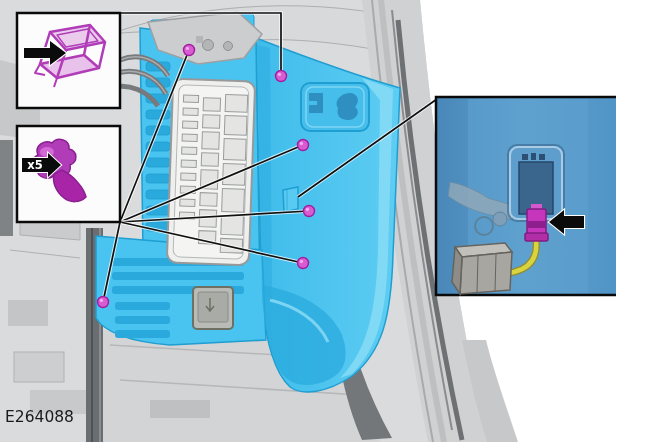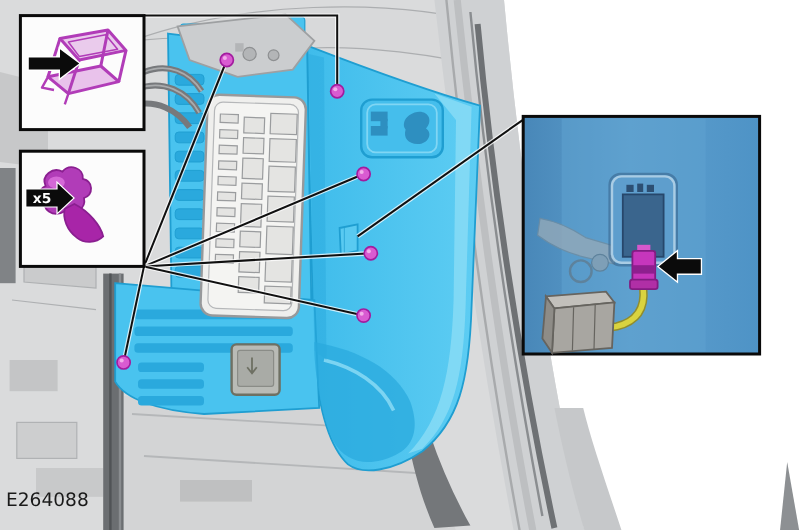--- a/index.html
+++ b/index.html
@@ -1,16 +1,16 @@
 <!DOCTYPE html>
 <html style="--panel_cyan: #49C3EF; --panel_cyan_dark: #1F9ED1; --panel_cyan_deep: #2AA9DD; --panel_cyan_light: #8EDDF6; --fastener_pink: #D95BD1; --fastener_pink_dark: #A21C9E; --clip_purple: #B13CB8; --clip_purple_dark: #8A1F90; --inset_blue: #4E93C6; --inset_blue_dark: #3B7AAD; --wire_yellow: #D9D33F; --callout_black: #101010; --label_text: #1A1A1A;"><head>
 <meta charset="utf-8">
 <style>
   html,body{margin:0;padding:0;background:#ffffff;}
-  .stage{position:relative;width:672px;height:442px;overflow:hidden;font-family:"DejaVu Sans",sans-serif;}
+  .stage{position:relative;width:616px;height:442px;overflow:hidden;font-family:"DejaVu Sans",sans-serif;}
   svg{display:block;}
   svg text{font-family:"DejaVu Sans",sans-serif;}
 </style>
 </head>
 <body>
 
 <div class="stage">
 <svg id="scene" width="672" height="442" viewBox="0 0 672 442">
   <defs>
     <linearGradient id="panelGrad" x1="0" y1="0" x2="1" y2="0">

